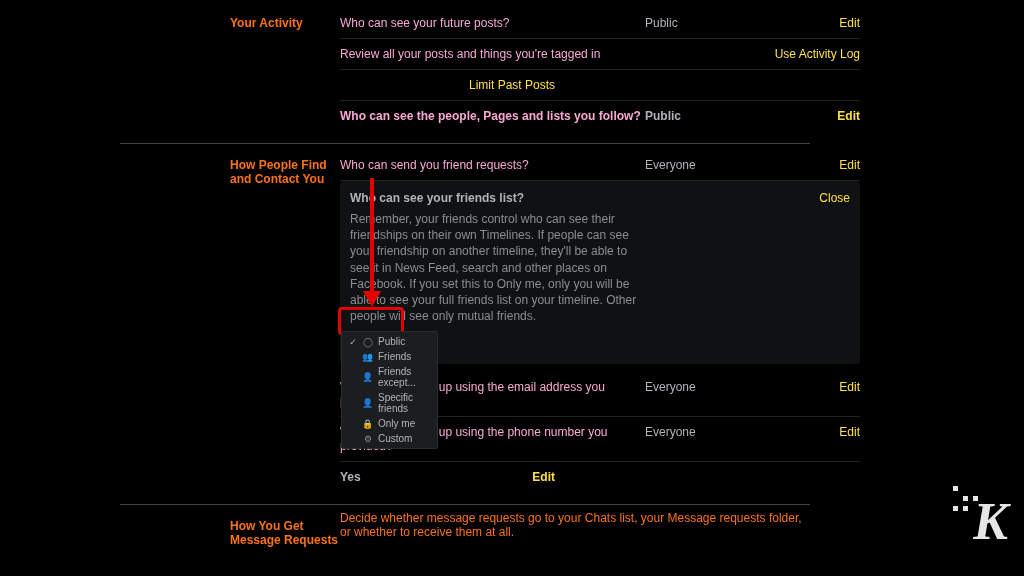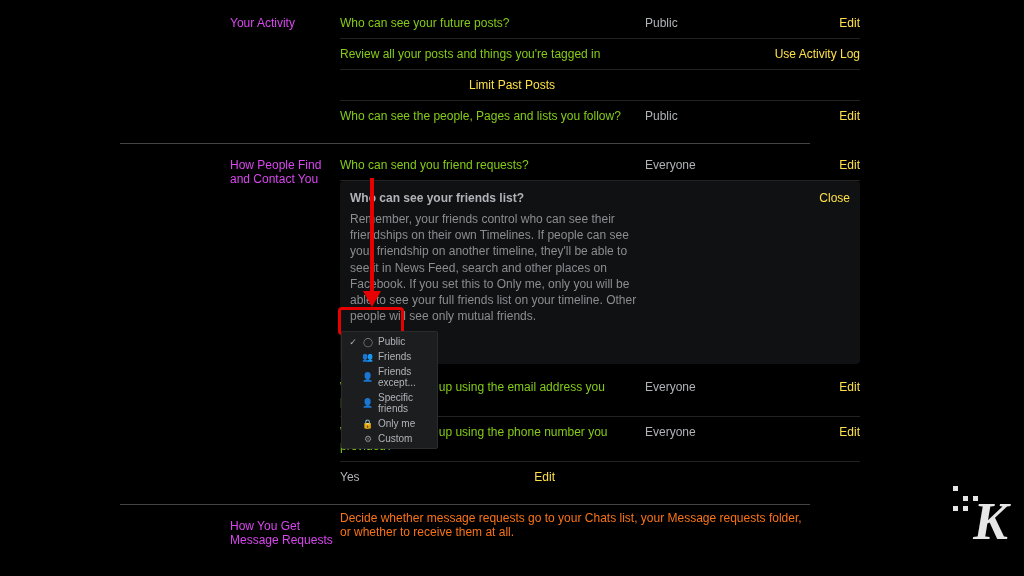--- a/index.html
+++ b/index.html
@@ -1,20 +1,20 @@
 <!DOCTYPE html>
 <html><head>
 <meta charset="utf-8">
 <style>
   html,body{margin:0;padding:0;background:#000;color:#b0b3b8;font-family:Helvetica,Arial,sans-serif;font-size:12px;width:1024px;height:576px;overflow:hidden;}
   .container{position:relative;width:1024px;height:576px;}
   .main{position:absolute;left:230px;top:8px;width:580px;}
   .row{display:flex;align-items:flex-start;border-bottom:1px solid #222;padding:8px 0;}
-  .row.no-border{border-bottom:none;}
-  .q-col{width:305px;flex:0 0 305px;color:#84cc16;font-size:12px;}
+  .row.no-border{border-bottom:none;font-weight:bold;}
+  .q-col{width:305px;flex:0 0 305px;color:#f9a8d4;font-size:12px;}
   .v-col{width:120px;flex:0 0 120px;color:#b0b3b8;font-size:12px;}
   .a-col{width:95px;flex:0 0 95px;text-align:right;}
   .link{color:#fde047;font-size:12px;cursor:pointer;}
   .big-divider{border-top:1px solid #444;margin:12px 0 6px 0;}
   .expanded{background:#101112;border-radius:4px;padding:10px 10px 14px 10px;margin-bottom:8px;}
   .exp-head{display:flex;}
   .exp-title{flex:1;color:#b0b3b8;font-weight:600;font-size:12px;}
   .exp-body{color:#8a8d91;font-size:12px;line-height:1.35;margin-top:6px;width:295px;}
   
   .dd-btn{display:inline-flex;align-items:center;gap:4px;background:#2d4a82;color:#fff;font-size:11px;font-weight:600;padding:3px 8px;border-radius:3px;margin-top:8px;position:relative;}
@@ -28,21 +28,21 @@
   .dd-item .check{color:#b0b3b8;font-size:9px;}
   
   .arrow-shaft{position:absolute;width:4px;background:#e60000;}
   .arrow-head{position:absolute;width:0;height:0;border-left:9px solid transparent;border-right:9px solid transparent;border-top:16px solid #e60000;}
   
   .wm{position:absolute;right:18px;bottom:25px;color:#e6e6e6;font-weight:800;font-style:italic;font-size:52px;font-family:Georgia,serif;letter-spacing:-2px;}
   .wm .dots{position:absolute;left:-20px;top:-6px;display:grid;grid-template-columns:6px 6px 6px;grid-auto-rows:6px;gap:4px;}
   .wm .dot{width:5px;height:5px;background:#e6e6e6;}
   
   .outer-row{display:flex;align-items:flex-start;}
-  .left-head{width:110px;flex:0 0 110px;color:#d946ef;font-weight:400;font-size:12px;padding-top:8px;}
+  .left-head{width:110px;flex:0 0 110px;color:#f97316;font-weight:700;font-size:12px;padding-top:8px;}
   .right-body{flex:1;}
   .para{color:#f97316;font-size:12px;width:465px;}
 </style>
 </head>
 <body>
 
 <div class="container">
   <div class="main">
 
     <div class="outer-row">

